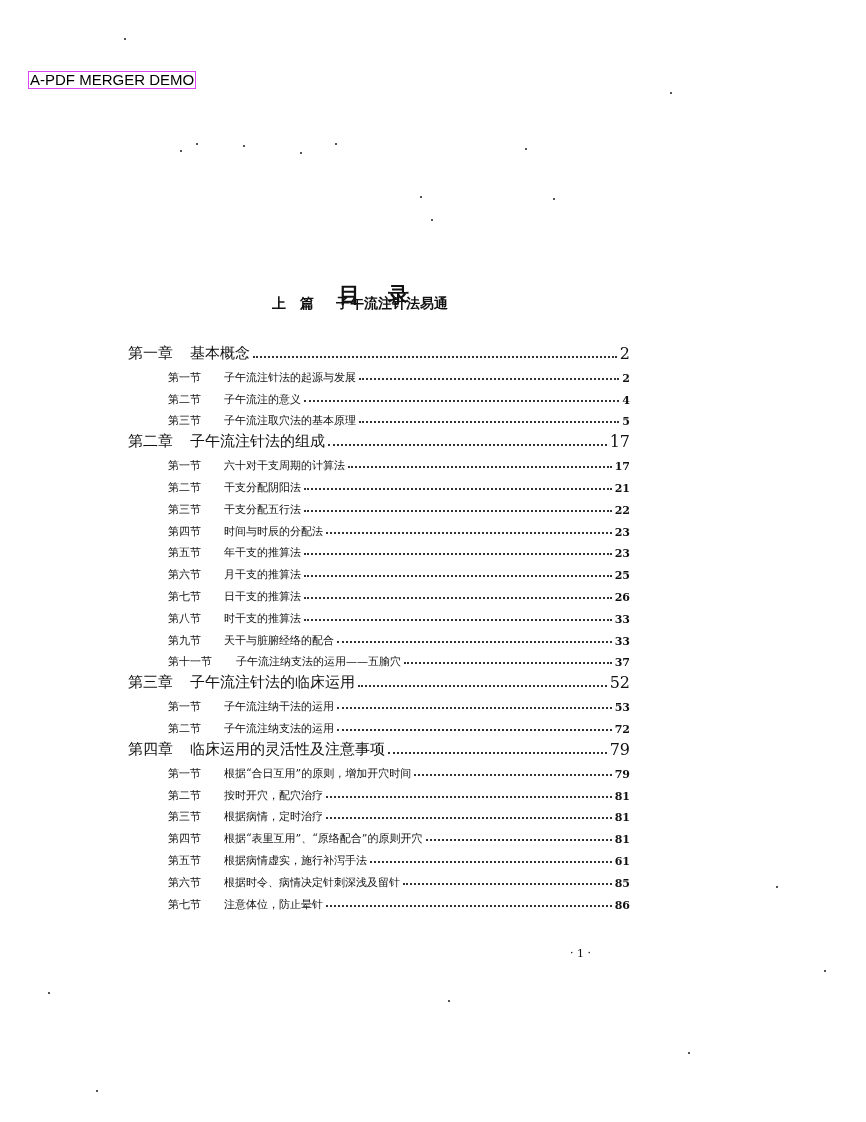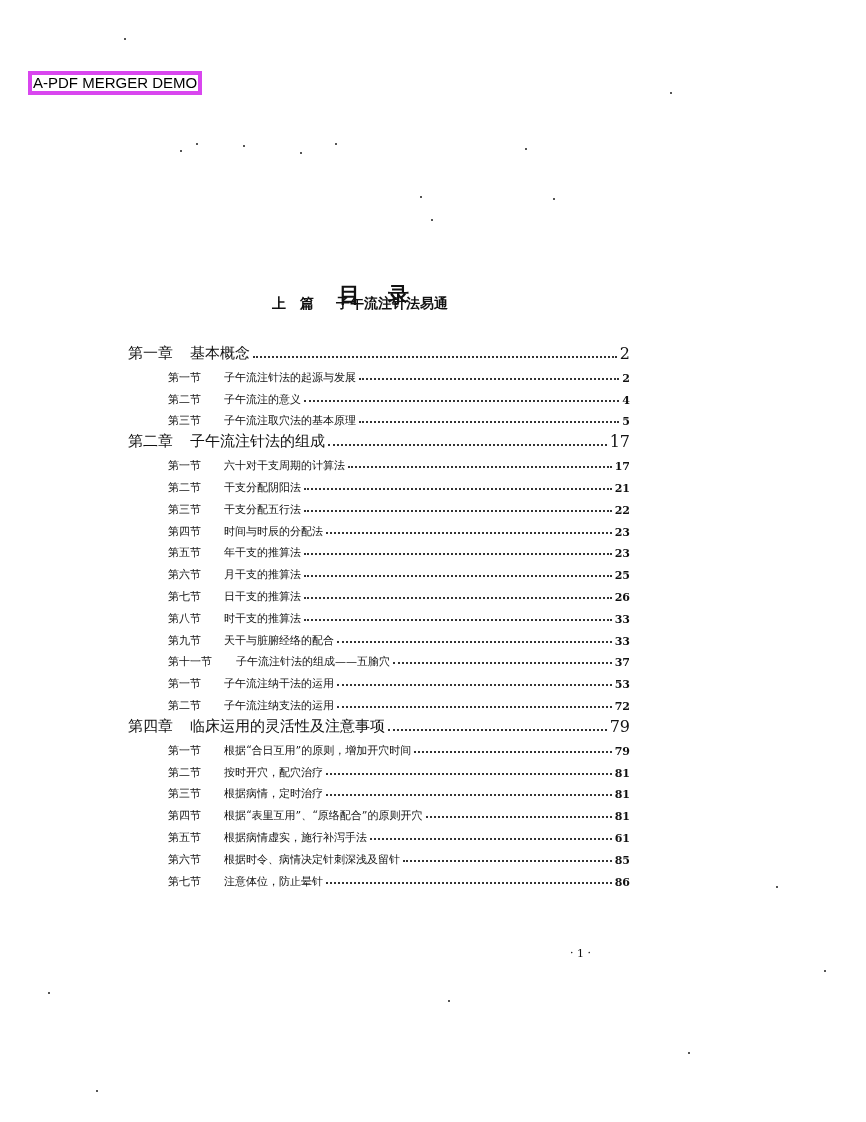--- a/index.html
+++ b/index.html
@@ -1,18 +1,18 @@
 <!DOCTYPE html>
 <html><head>
 <meta charset="utf-8">
 <style>
   html, body { margin:0; padding:0; background:#ffffff; }
   body { width:866px; height:1122px; position:relative; overflow:hidden;
          font-family:"DejaVu Serif", serif; color:#111; }
-  .watermark { position:absolute; left:28px; top:71px; border:4px solid #d946ef;
+  .watermark { position:absolute; left:28px; top:71px; border:1px solid #d946ef;
                font-family:"Liberation Sans", sans-serif; font-size:15px; line-height:16px;
                padding:0 1px; color:#000; }
   .title { position:absolute; left:0; width:720px; top:246px; text-align:center;
            font-size:21px; font-weight:bold; letter-spacing:28px; padding-left:28px;margin-top:35px; }
   .part { position:absolute; left:0; width:720px; top:295px; text-align:center;
           font-size:14px; font-weight:bold; }
   .part .sp { display:inline-block; width:22px; }
   .toc { position:absolute; left:80px; top:340px; width:550px; }
   .row { display:flex; align-items:flex-end; white-space:nowrap; }
   .row.chapter { height:23px; font-size:15px; }
@@ -119,23 +119,29 @@
       <span class="page">33</span>
     </div>
     <div class="row section">
       <span class="num">第九节</span>
       <span class="text">天干与脏腑经络的配合</span>
       <span class="leader"></span>
       <span class="page">33</span>
     </div>
     <div class="row section wide">
       <span class="num">第十一节</span>
-      <span class="text">子午流注针法的组成——五腧穴</span>
+      <span class="text">子午流注纳支法的运用——五腧穴</span>
       <span class="leader"></span>
       <span class="page">37</span>
+    </div>
+    <div class="row chapter">
+      <span class="num">第三章</span>
+      <span class="text">子午流注针法的临床运用</span>
+      <span class="leader"></span>
+      <span class="page">52</span>
     </div>
     <div class="row section">
       <span class="num">第一节</span>
       <span class="text">子午流注纳干法的运用</span>
       <span class="leader"></span>
       <span class="page">53</span>
     </div>
     <div class="row section">
       <span class="num">第二节</span>
       <span class="text">子午流注纳支法的运用</span>

